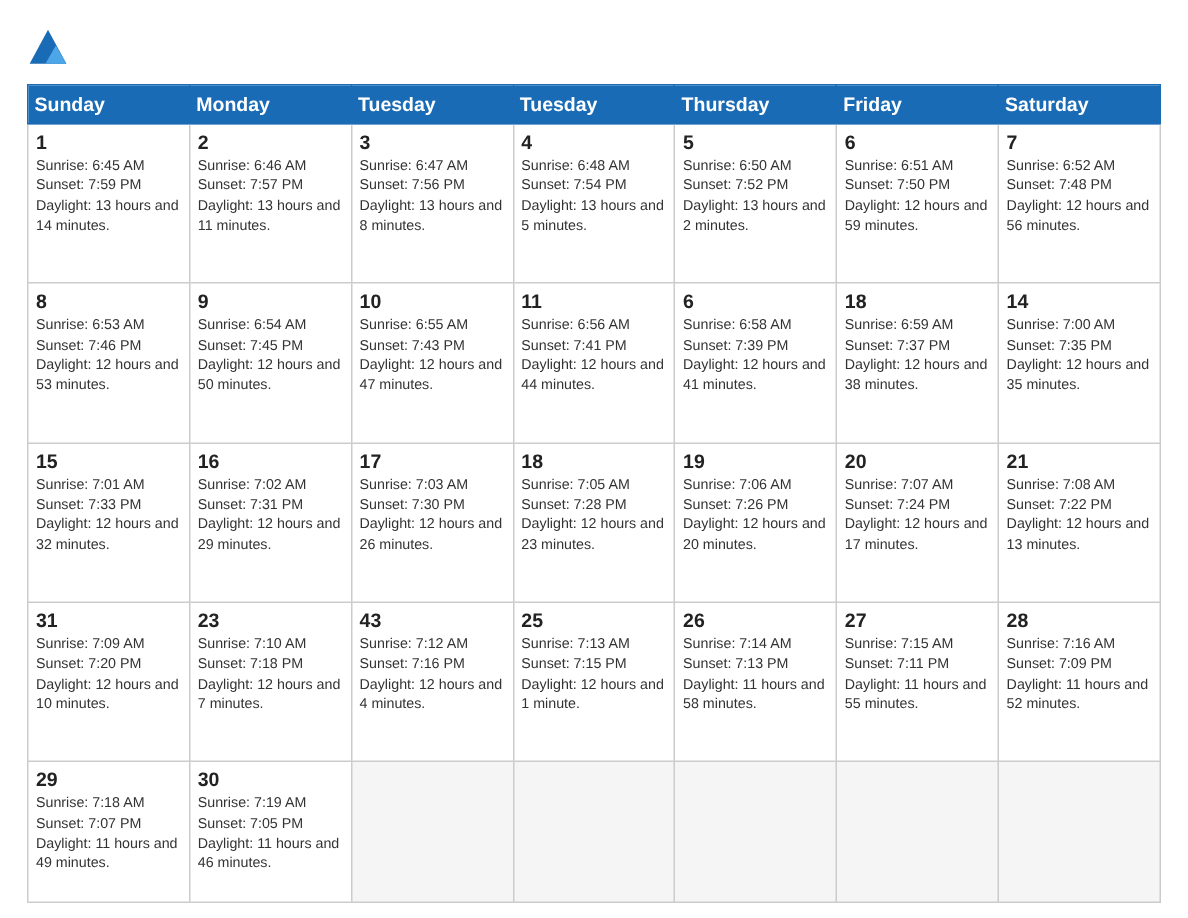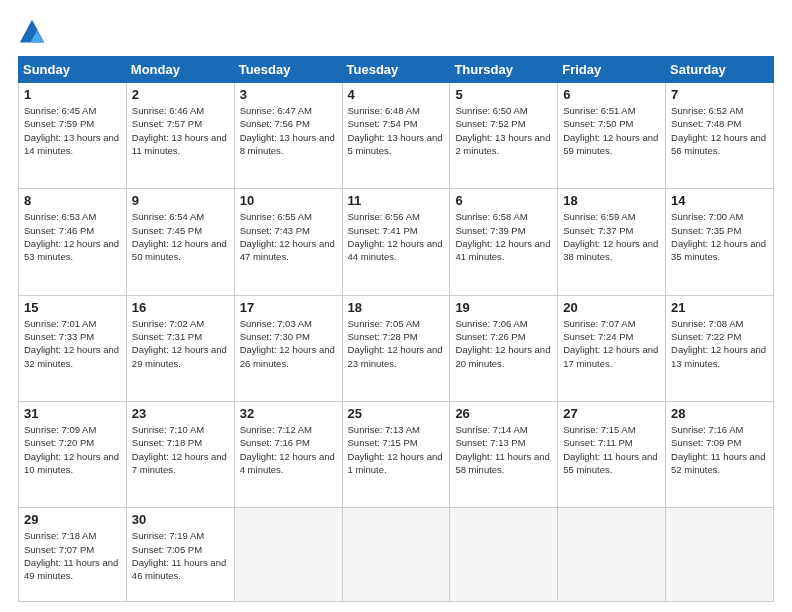--- a/index.html
+++ b/index.html
@@ -221,21 +221,21 @@
         <tr>
           <td>
             <span class="day-num">31</span>
 <div class="day-info">Sunrise: 7:09 AM<br>Sunset: 7:20 PM<br>Daylight: 12 hours and 10 minutes.</div>
           </td>
           <td>
             <span class="day-num">23</span>
 <div class="day-info">Sunrise: 7:10 AM<br>Sunset: 7:18 PM<br>Daylight: 12 hours and 7 minutes.</div>
           </td>
           <td>
-            <span class="day-num">32</span>
+            <span class="day-num">43</span>
 <div class="day-info">Sunrise: 7:12 AM<br>Sunset: 7:16 PM<br>Daylight: 12 hours and 4 minutes.</div>
           </td>
           <td>
             <span class="day-num">25</span>
 <div class="day-info">Sunrise: 7:13 AM<br>Sunset: 7:15 PM<br>Daylight: 12 hours and 1 minute.</div>
           </td>
           <td>
             <span class="day-num">26</span>
 <div class="day-info">Sunrise: 7:14 AM<br>Sunset: 7:13 PM<br>Daylight: 11 hours and 58 minutes.</div>
           </td>

